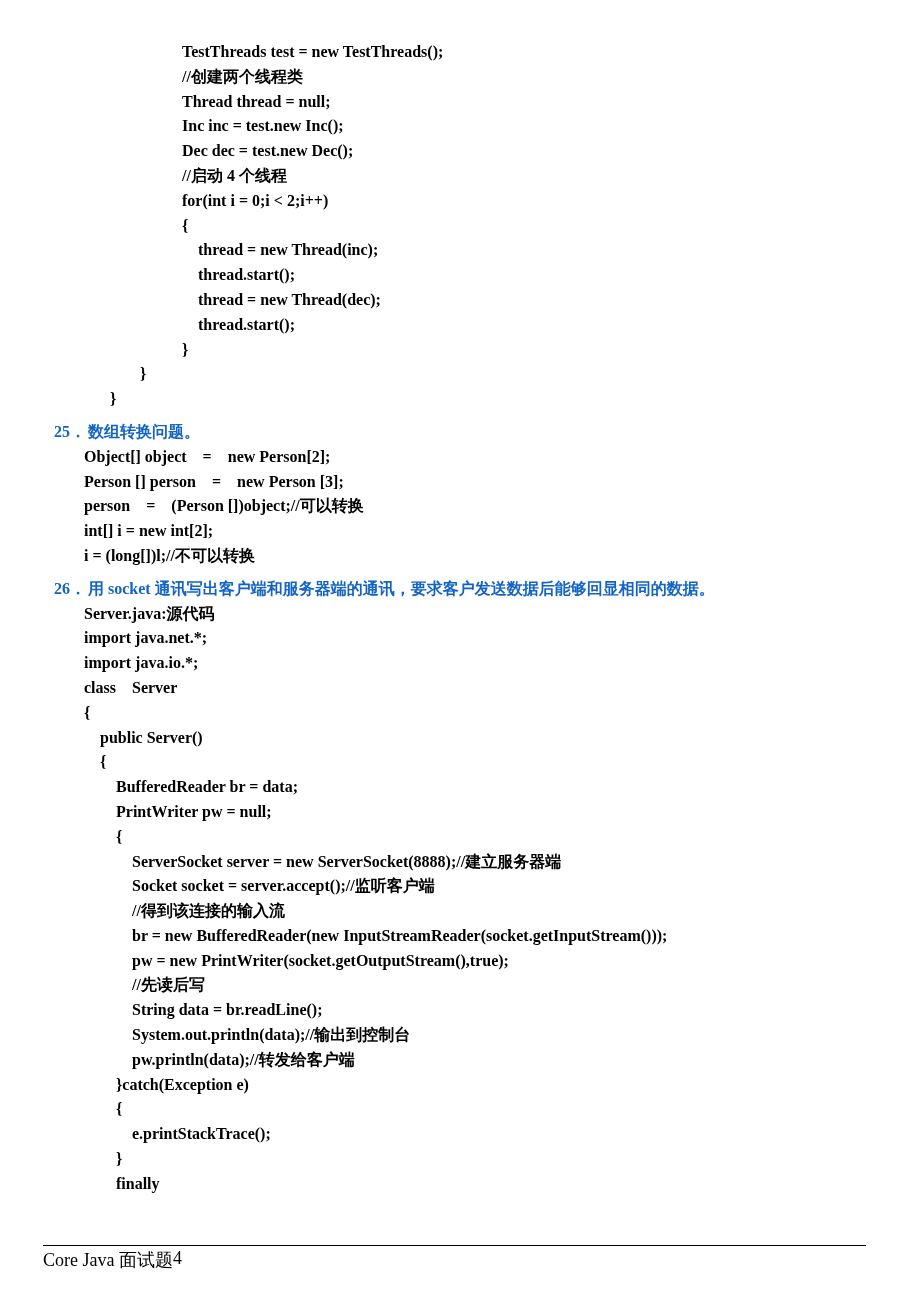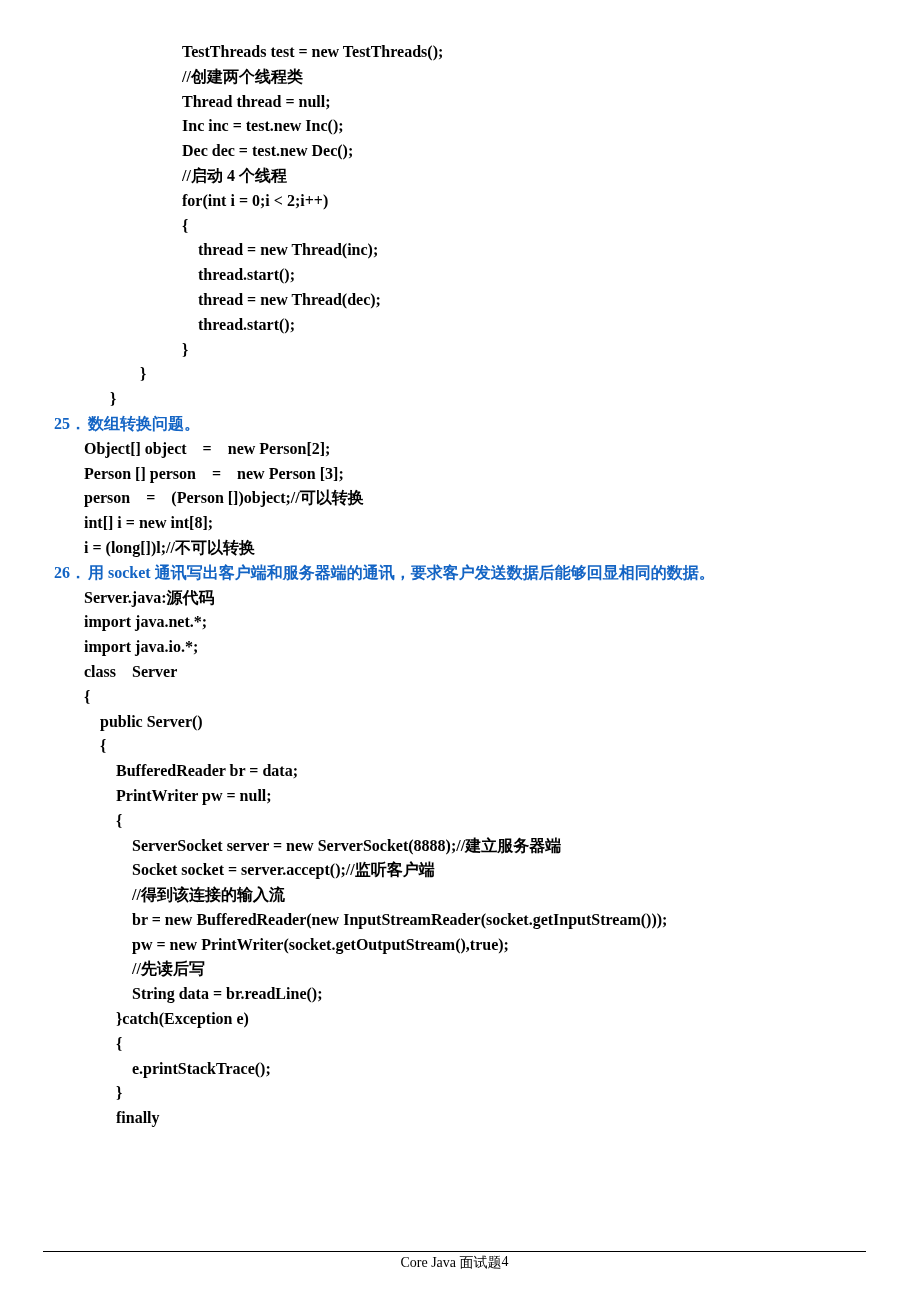--- a/index.html
+++ b/index.html
@@ -23,34 +23,35 @@
     white-space: pre;
   }
   .heading {
     font-weight: bold;
     color: #1364c4;
     line-height: 1.55;
   }
   .heading .num {
     display: inline-block;
     width: 34px;
+    margin-top: 8px;
   }
   .indent1 { padding-left: 30px; }
   .indent2 { padding-left: 86px; }
   .indent3 { padding-left: 128px; }
   .footer {
     position: absolute;
     bottom: 30px;
     left: 43px;
     right: 54px;
     border-top: 1px solid #000;
-    font-size: 14px;
+    font-size: 18px;
     padding-top: 2px;
     display: flex;
-    justify-content: center;
+    justify-content: flex-start;
   }
 </style>
 </head>
 <body>
 
 <div class="page">
 
   <div class="line indent3">TestThreads test = new TestThreads();</div>
   <div class="line indent3">//创建两个线程类</div>
   <div class="line indent3">Thread thread = null;</div>
@@ -67,21 +68,21 @@
   <div class="line indent2">}</div>
   <div class="line" style="padding-left:56px">}</div>
 
   <div class="heading">
     <span class="num">25．</span><span>数组转换问题。</span>
   </div>
 
   <div class="line indent1">Object[] object    =    new Person[2];</div>
   <div class="line indent1">Person [] person    =    new Person [3];</div>
   <div class="line indent1">person    =    (Person [])object;//可以转换</div>
-  <div class="line indent1">int[] i = new int[8];</div>
+  <div class="line indent1">int[] i = new int[2];</div>
   <div class="line indent1">i = (long[])l;//不可以转换</div>
 
   <div class="heading">
     <span class="num">26．</span><span>用 socket 通讯写出客户端和服务器端的通讯，要求客户发送数据后能够回显相同的数据。</span>
   </div>
 
   <div class="line indent1">Server.java:源代码</div>
   <div class="line indent1">import java.net.*;</div>
   <div class="line indent1">import java.io.*;</div>
   <div class="line indent1"></div>
@@ -92,20 +93,22 @@
   <div class="line indent1">        BufferedReader br = data;</div>
   <div class="line indent1">        PrintWriter pw = null;</div>
   <div class="line indent1">        {</div>
   <div class="line indent1">            ServerSocket server = new ServerSocket(8888);//建立服务器端</div>
   <div class="line indent1">            Socket socket = server.accept();//监听客户端</div>
   <div class="line indent1">            //得到该连接的输入流</div>
   <div class="line indent1">            br = new BufferedReader(new InputStreamReader(socket.getInputStream()));</div>
   <div class="line indent1">            pw = new PrintWriter(socket.getOutputStream(),true);</div>
   <div class="line indent1">            //先读后写</div>
   <div class="line indent1">            String data = br.readLine();</div>
+  <div class="line indent1">            System.out.println(data);//输出到控制台</div>
+  <div class="line indent1">            pw.println(data);//转发给客户端</div>
   <div class="line indent1">        }catch(Exception e)</div>
   <div class="line indent1">        {</div>
   <div class="line indent1">            e.printStackTrace();</div>
   <div class="line indent1">        }</div>
   <div class="line indent1">        finally</div>
 
   <div class="footer">
     <span>Core Java  面试题</span>
     <span>4</span>
   </div>

